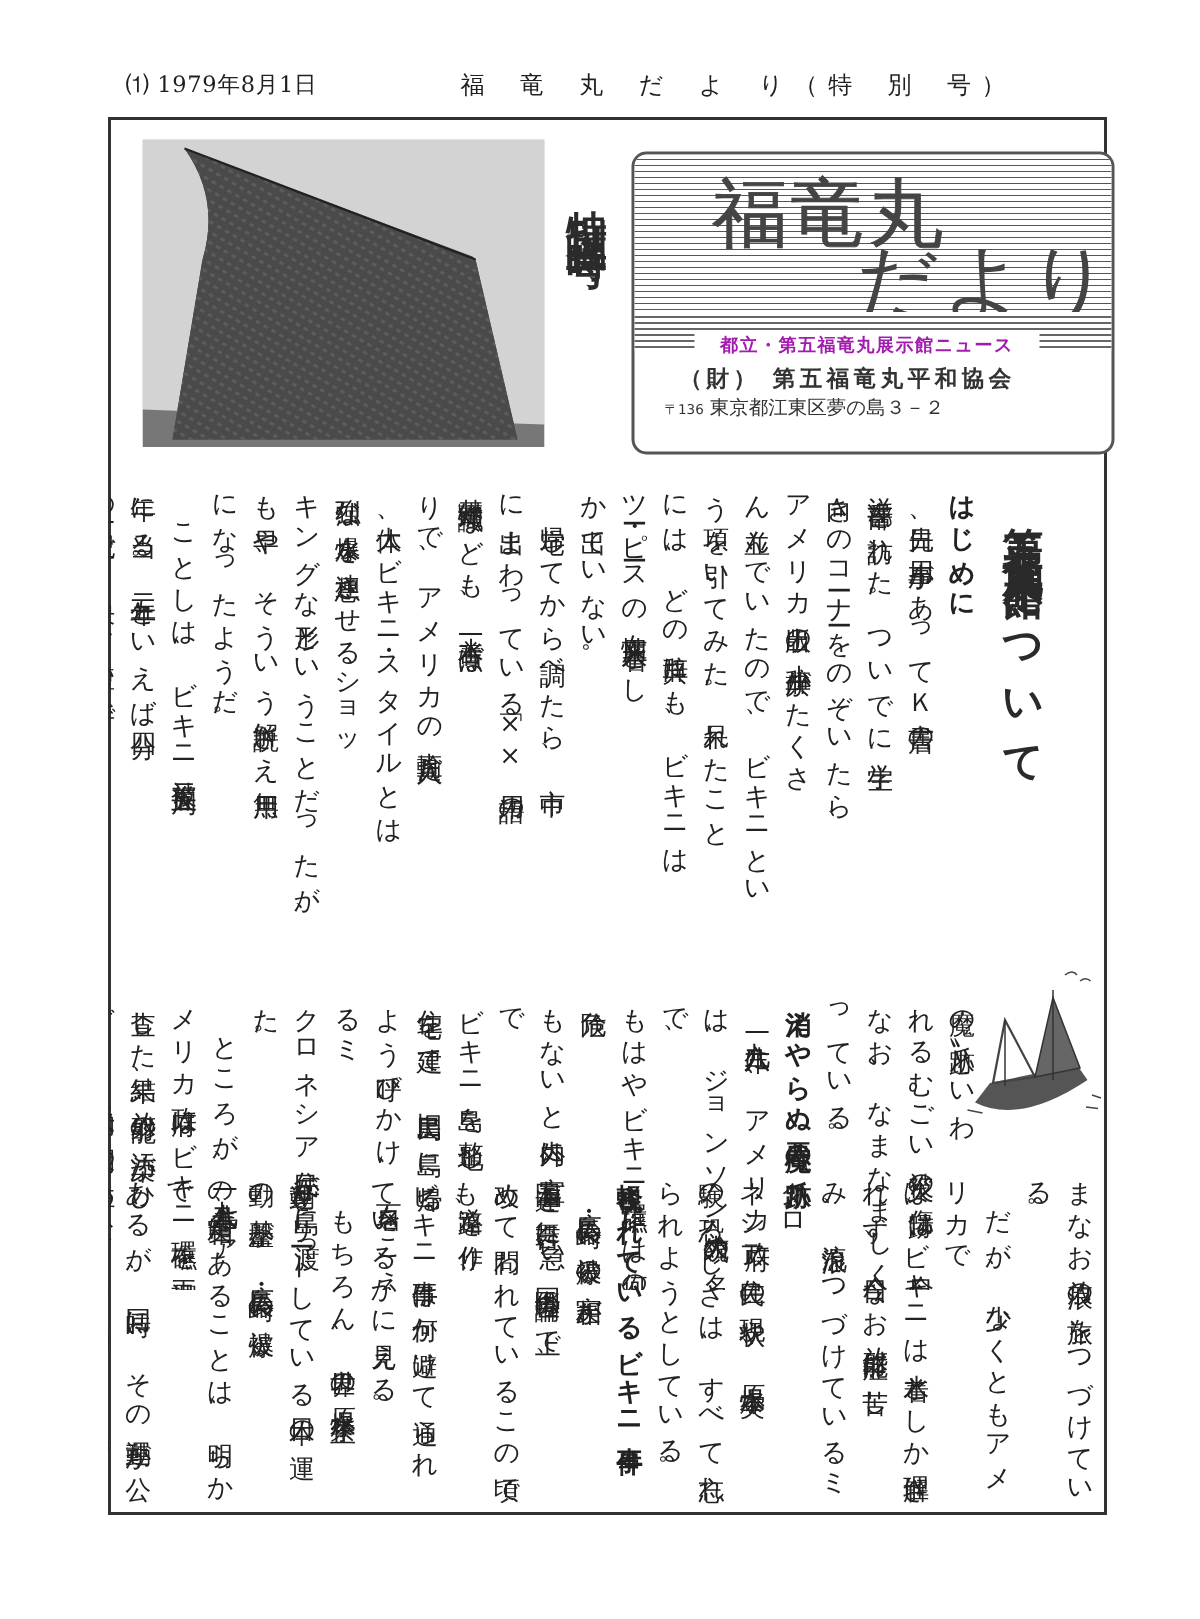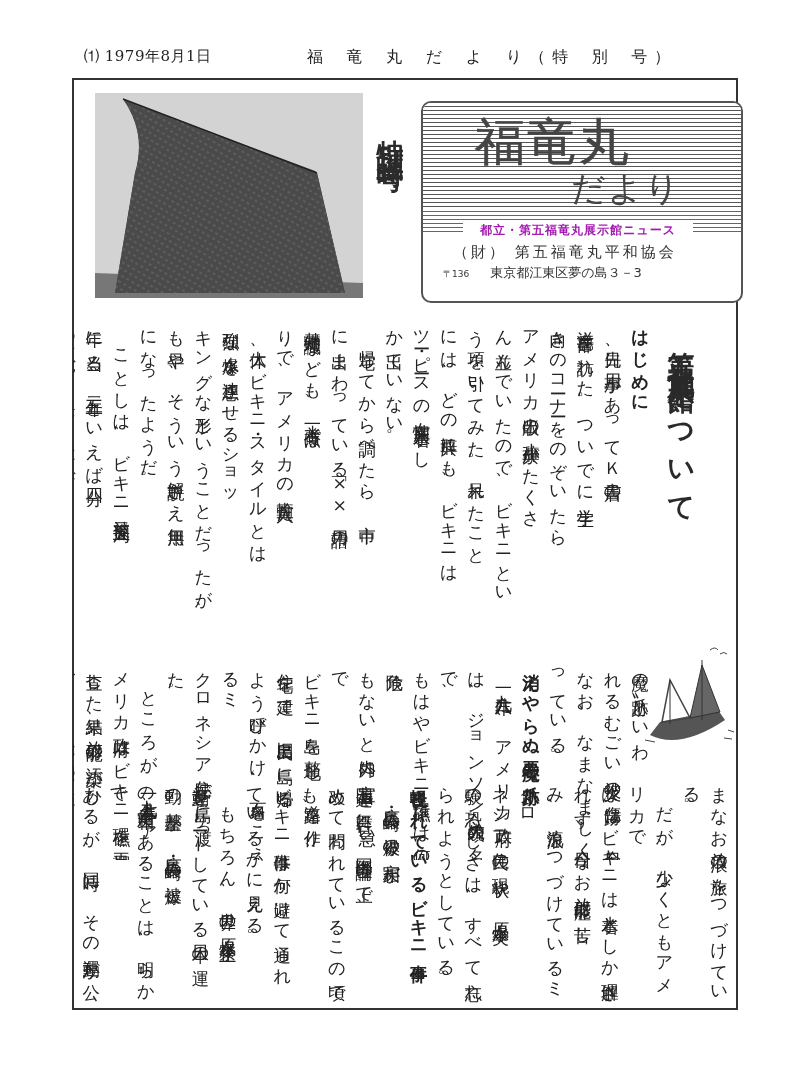--- a/index.html
+++ b/index.html
@@ -13,28 +13,28 @@
   .photo{position:absolute;left:95px;top:93px;width:268px;height:205px;background:#cfcfcf;overflow:hidden;}
   .photo svg{display:block;}
   .special{position:absolute;left:372px;top:118px;writing-mode:vertical-rl;font-size:27px;font-weight:bold;
            font-family:"DejaVu Sans",sans-serif;letter-spacing:7px;color:#2b2b2b;}
   .mast{position:absolute;left:421px;top:101px;width:318px;height:198px;border:2px solid #555;border-radius:10px;overflow:hidden;background:#fff;}
   .mast-lines{position:absolute;left:0;top:0;width:100%;height:105px;
      background:repeating-linear-gradient(to bottom,#fff 0,#fff 3px,#555 3px,#555 4px);}
   .mast-logo{position:absolute;left:8px;top:4px;font-size:50px;letter-spacing:2px;font-family:"DejaVu Sans",sans-serif;
      color:#444;font-weight:300;background:transparent;line-height:1;}
   .mast-logo .l1{position:absolute;left:0;top:10px;white-space:nowrap;margin-left:44px;-webkit-text-stroke:0.5px #444;}
-  .mast-logo .l2{position:absolute;left:140px;top:64px;white-space:nowrap;font-size:34px;}
+  .mast-logo .l2{position:absolute;left:140px;top:54px;white-space:nowrap;font-size:54px;}
   .mast-sub-row{position:absolute;left:0;top:105px;width:100%;height:26px;
      background:repeating-linear-gradient(to bottom,#fff 0,#fff 3px,#666 3px,#666 4px);}
   .mast-sub{position:absolute;left:40px;top:14px;width:230px;background:#fff;text-align:center;font-size:12px;
      font-weight:bold;font-family:"DejaVu Sans",sans-serif;letter-spacing:1px;color:#a21caf;}
-  .mast-org{position:absolute;left:30px;top:140px;font-size:15px;font-weight:normal;letter-spacing:3px;font-family:"DejaVu Sans",sans-serif;color:#333;}
+  .mast-org{position:absolute;left:30px;top:140px;font-size:15px;font-weight:bold;letter-spacing:3px;font-family:"DejaVu Sans",sans-serif;color:#333;}
   .mast-addr{position:absolute;left:20px;top:162px;font-size:13px;font-family:"DejaVu Sans",sans-serif;color:#333;line-height:16px;}
-  .mast-addr .zip{font-size:9px;margin-right:21px;}
+  .mast-addr .zip{font-size:9px;margin-right:4px;}
   .mast-addr .a2{padding-left:88px;margin-top:40px;}
   .mast-addr .a3{padding-left:112px;font-size:14px;letter-spacing:1px;}
   
   .title-col{position:absolute;left:663px;top:330px;writing-mode:vertical-rl;font-size:27px;font-weight:bold;
      font-family:"DejaVu Sans",sans-serif;letter-spacing:5px;color:#2a2a2a;}
   
   .tier{position:absolute;writing-mode:vertical-rl;font-size:17.3px;line-height:27.3px;letter-spacing:1.8px;
         font-family:"DejaVu Serif",serif;color:#222;text-orientation:upright;}
   .tier p{margin:0;}
   .upper{right:147px;top:318px;height:336px;width:580px;overflow:hidden;}
@@ -77,21 +77,21 @@
   <div class="mast-lines"></div>
   <div class="mast-logo">
     <span class="l1">福竜丸</span>
     <span class="l2">だより</span>
   </div>
   <div class="mast-sub-row">
     <div class="mast-sub">都立・第五福竜丸展示館ニュース</div>
   </div>
   <div class="mast-org">（財） 第五福竜丸平和協会</div>
   <div class="mast-addr">
-    <div><span class="zip">〒136</span><span>東京都江東区夢の島３－3</span></div>
+    <div><span class="zip">〒136</span><span>東京都江東区夢の島３－２</span></div>
     <div class="a2">都立・第五福竜丸展示館内</div>
     <div class="a3">電話（521）8494</div>
   </div>
 </div>
 
 <div class="title-col">第五福竜丸展示館について</div>
 
 <svg class="ship" viewBox="0 0 100 120">
   <path d="M10 95 Q40 110 85 80 L78 70 L20 82 Z" fill="#555"></path>
   <path d="M22 82 L30 40 L50 78 Z" fill="none" stroke="#444" stroke-width="1.5"></path>

